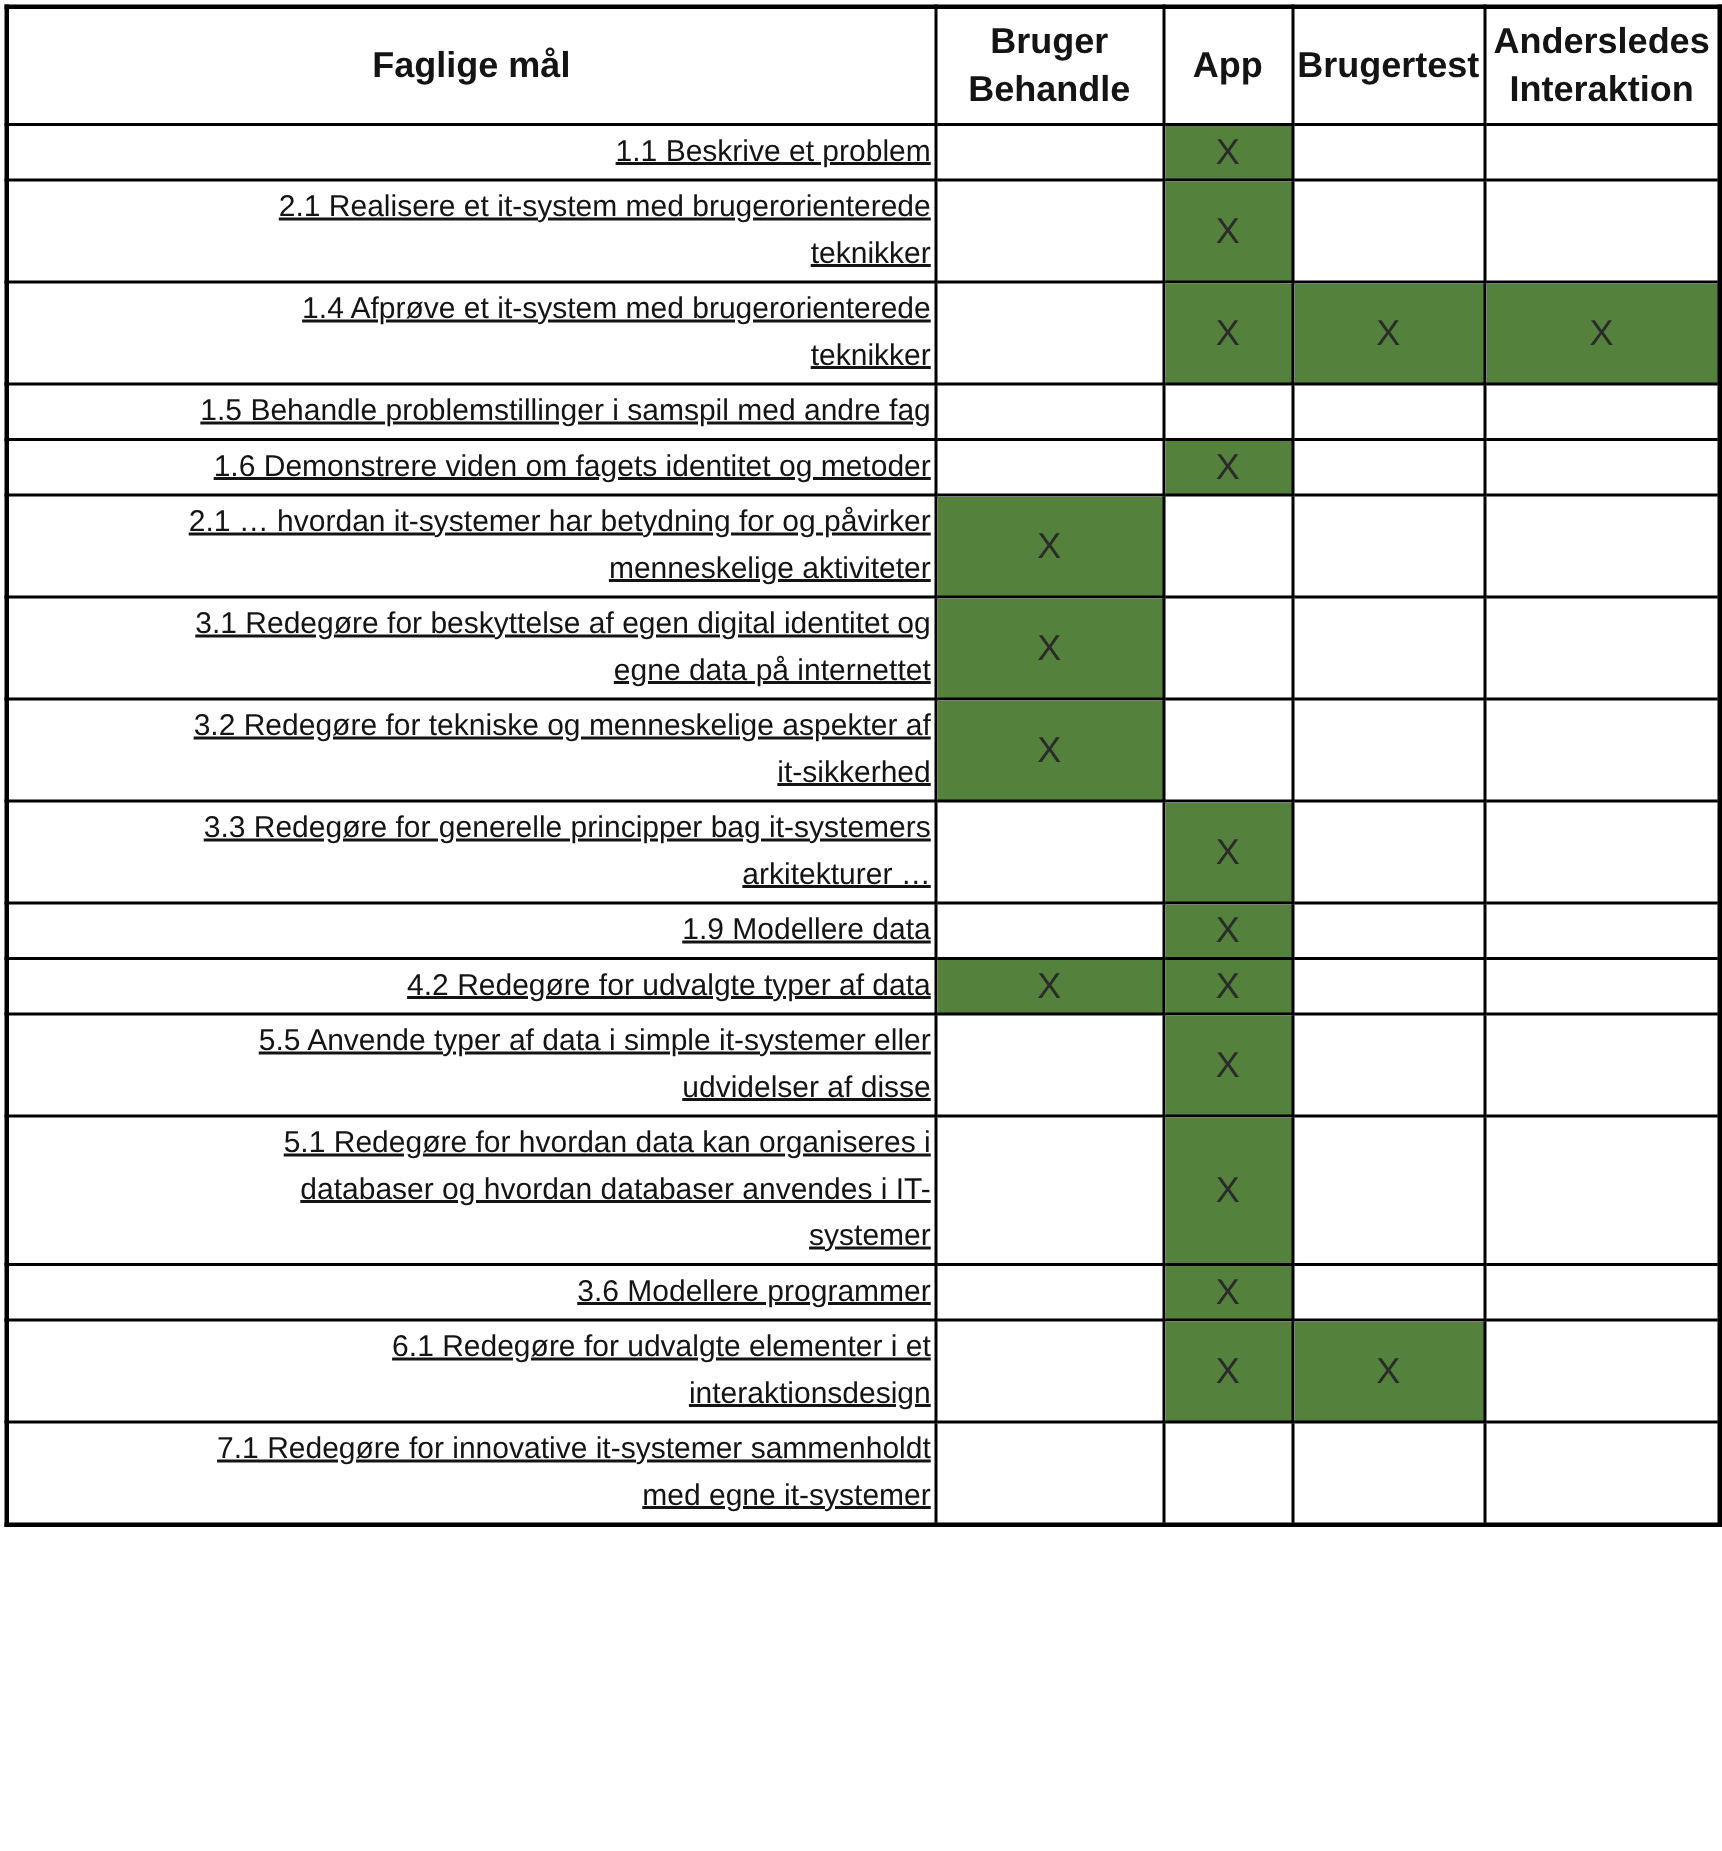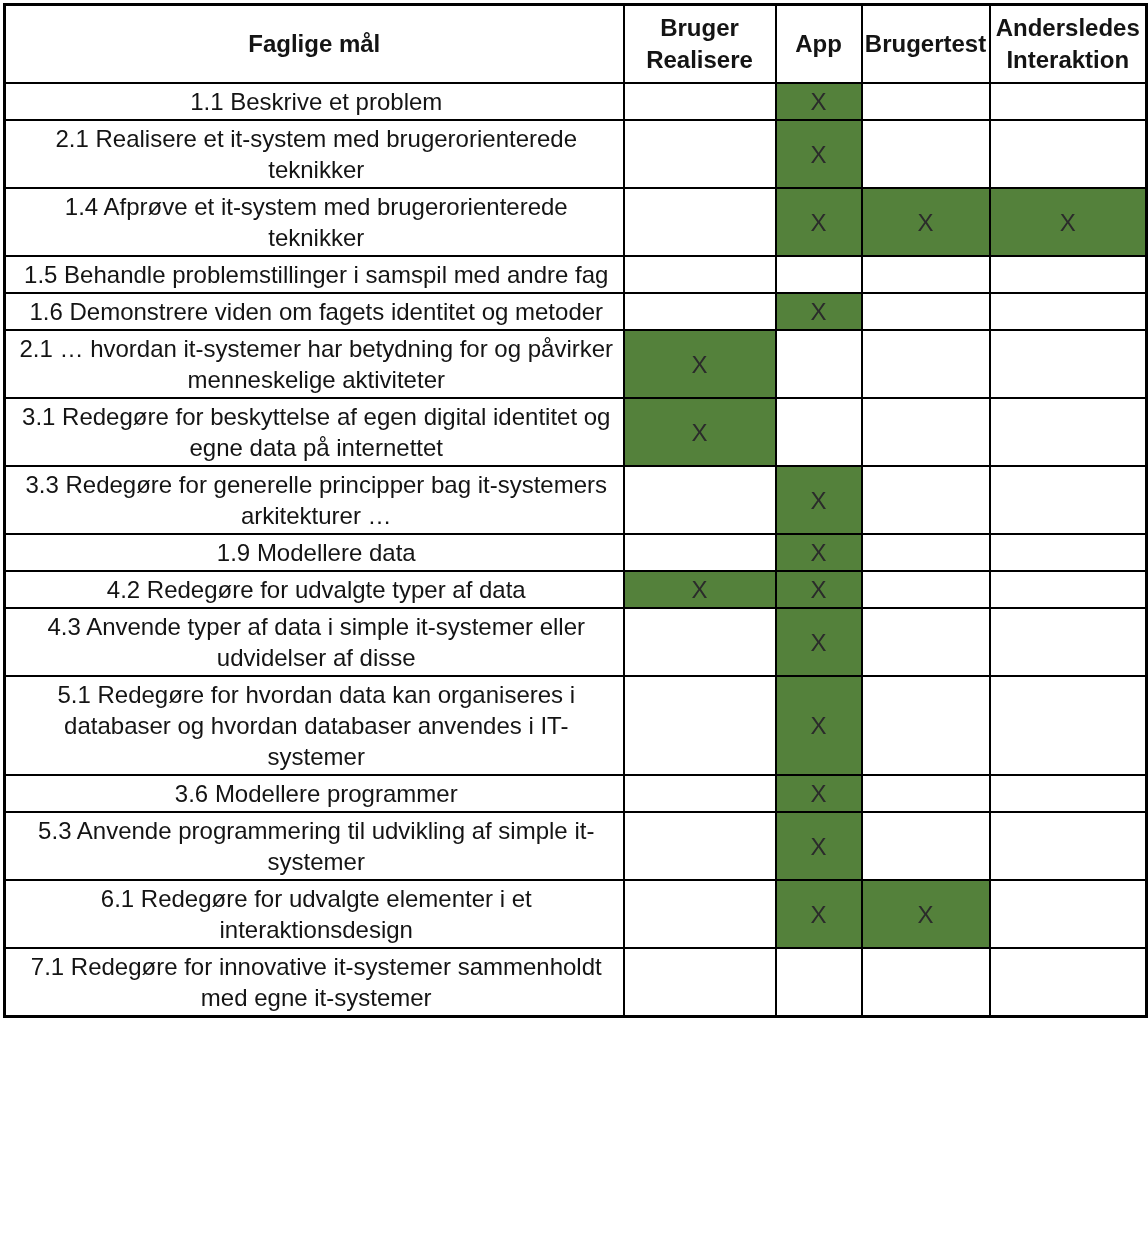--- a/index.html
+++ b/index.html
@@ -42,24 +42,25 @@
   }
   th {
     font-weight: bold;
     font-size: 24px;
     line-height: 32px;
     text-align: center;
     padding: 6px 1px;
     color: var(--text-color);
   }
   td.goal {
-    font-size: 24px;
+    font-size: 20px;
     line-height: 31px;
-    text-align: center;
+    text-align: right;
     padding: 2px 2px 2px 6px;
+    text-decoration: underline;
   }
   td.mark {
     font-size: 24px;
     line-height: 31px;
     text-align: center;
     padding: 2px 0;
     color: var(--mark-color);
   }
   td.mark.marked {
     background: var(--highlight);
@@ -74,21 +75,21 @@
       <col class="c-goal">
       <col class="c-track">
       <col class="c-app">
       <col class="c-test">
       <col class="c-anders">
     </colgroup>
     <thead>
       <tr>
         <th>Faglige mål</th>
         <th>Bruger
-Realisere</th>
+Behandle</th>
         <th>App</th>
         <th>Brugertest</th>
         <th>Andersledes
 Interaktion</th>
       </tr>
     </thead>
     <tbody>
         <tr>
     <td class="goal">1.1 Beskrive et problem</td>
     <td class="mark"></td>
@@ -136,20 +137,28 @@
   </tr>
         <tr>
     <td class="goal">3.1 Redegøre for beskyttelse af egen digital identitet og
 egne data på internettet</td>
     <td class="mark marked">X</td>
     <td class="mark"></td>
     <td class="mark"></td>
     <td class="mark"></td>
   </tr>
         <tr>
+    <td class="goal">3.2 Redegøre for tekniske og menneskelige aspekter af
+it-sikkerhed</td>
+    <td class="mark marked">X</td>
+    <td class="mark"></td>
+    <td class="mark"></td>
+    <td class="mark"></td>
+  </tr>
+        <tr>
     <td class="goal">3.3 Redegøre for generelle principper bag it-systemers
 arkitekturer …</td>
     <td class="mark"></td>
     <td class="mark marked">X</td>
     <td class="mark"></td>
     <td class="mark"></td>
   </tr>
         <tr>
     <td class="goal">1.9 Modellere data</td>
     <td class="mark"></td>
@@ -158,46 +167,38 @@
     <td class="mark"></td>
   </tr>
         <tr>
     <td class="goal">4.2 Redegøre for udvalgte typer af data</td>
     <td class="mark marked">X</td>
     <td class="mark marked">X</td>
     <td class="mark"></td>
     <td class="mark"></td>
   </tr>
         <tr>
-    <td class="goal">4.3 Anvende typer af data i simple it-systemer eller
+    <td class="goal">5.5 Anvende typer af data i simple it-systemer eller
 udvidelser af disse</td>
     <td class="mark"></td>
     <td class="mark marked">X</td>
     <td class="mark"></td>
     <td class="mark"></td>
   </tr>
         <tr>
     <td class="goal">5.1 Redegøre for hvordan data kan organiseres i
 databaser og hvordan databaser anvendes i IT-
 systemer</td>
     <td class="mark"></td>
     <td class="mark marked">X</td>
     <td class="mark"></td>
     <td class="mark"></td>
   </tr>
         <tr>
     <td class="goal">3.6 Modellere programmer</td>
-    <td class="mark"></td>
-    <td class="mark marked">X</td>
-    <td class="mark"></td>
-    <td class="mark"></td>
-  </tr>
-        <tr>
-    <td class="goal">5.3 Anvende programmering til udvikling af simple it-
-systemer</td>
     <td class="mark"></td>
     <td class="mark marked">X</td>
     <td class="mark"></td>
     <td class="mark"></td>
   </tr>
         <tr>
     <td class="goal">6.1 Redegøre for udvalgte elementer i et
 interaktionsdesign</td>
     <td class="mark"></td>
     <td class="mark marked">X</td>

